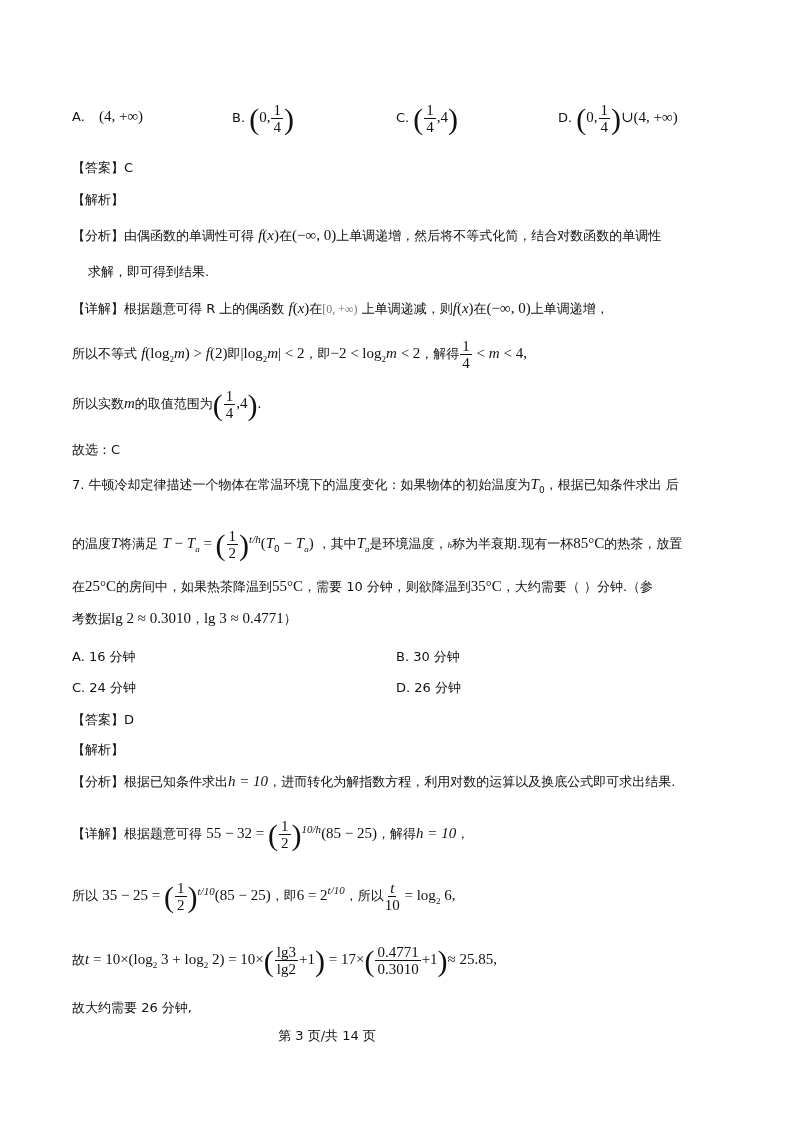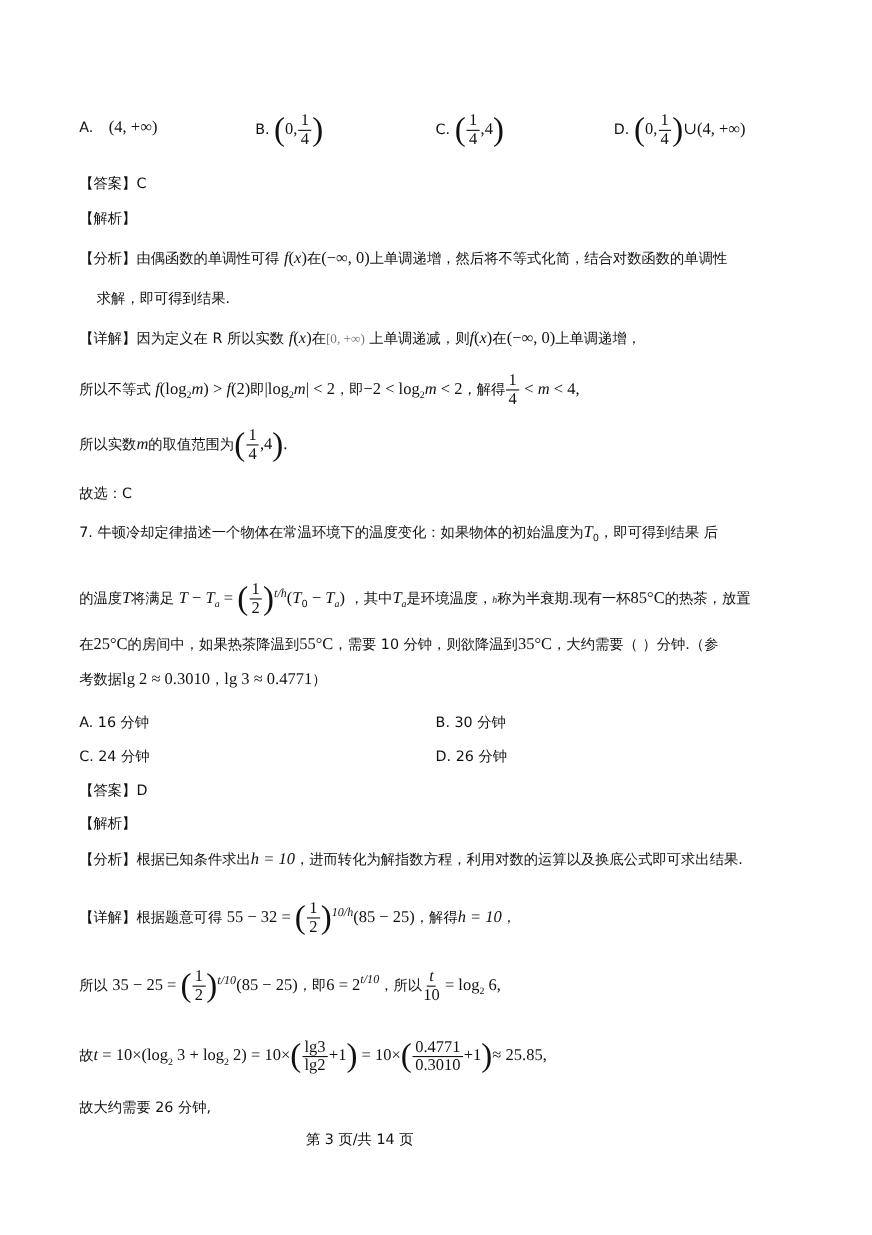--- a/index.html
+++ b/index.html
@@ -54,21 +54,21 @@
 </div>
 <div class="line" style="top:225px;">
   <span>【分析】</span><span>由偶函数的单调性可得</span>
   <span class="m">f</span><span class="n">(</span><span class="m">x</span><span class="n">)</span><span>在</span><span class="n">(−∞, 0)</span><span>上单调递增，然后将不等式化简，结合对数函数的单调性</span>
 </div>
 <div class="line" style="left:72px;top:262px;margin-left:16px;">
   <span>求解，即可得到结果.</span>
 </div>
 
 <div class="line" style="top:298px;">
-  <span>【详解】</span><span>因为定义在 R 所以实数</span>
+  <span>【详解】</span><span>根据题意可得 R 上的偶函数</span>
   <span class="m">f</span><span class="n">(</span><span class="m">x</span><span class="n">)</span><span>在</span><span class="n" style="color:#777;font-size:12px">[0, +∞)</span>
   <span>上单调递减，则</span><span class="m">f</span><span class="n">(</span><span class="m">x</span><span class="n">)</span><span>在</span><span class="n">(−∞, 0)</span><span>上单调递增，</span>
 </div>
 <div class="line" style="top:338px;">
   <span>所以不等式</span>
   <span class="m">f</span><span class="n">(log<sub>2</sub></span><span class="m">m</span><span class="n">) &gt; </span><span class="m">f</span><span class="n">(2)</span><span>即</span><span class="n">|log<sub>2</sub></span><span class="m">m</span><span class="n">| &lt; 2</span><span>，即</span><span class="n">−2 &lt; log<sub>2</sub></span><span class="m">m</span><span class="n"> &lt; 2</span><span>，解得</span><span class="frac">
       <span class="num">1</span>
       <span>4</span>
     </span><span class="n"> &lt; </span><span class="m">m</span><span class="n"> &lt; 4,</span>
 </div>
@@ -76,21 +76,21 @@
   <span>所以实数</span><span class="m">m</span><span>的取值范围为</span><span class="paren">(</span><span class="frac">
       <span class="num">1</span>
       <span>4</span>
     </span><span class="n">,4</span><span class="paren">)</span><span class="n">.</span>
 </div>
 <div class="line" style="top:440px;">
   <span>故选：C</span>
 </div>
 
 <div class="line" style="top:474px;">
-  <span>7. 牛顿冷却定律描述一个物体在常温环境下的温度变化：如果物体的初始温度为</span><span class="m">T</span><sub>0</sub><span>，即可得到结果  后</span>
+  <span>7. 牛顿冷却定律描述一个物体在常温环境下的温度变化：如果物体的初始温度为</span><span class="m">T</span><sub>0</sub><span>，根据已知条件求出  后</span>
 </div>
 <div class="line" style="top:528px;">
   <span>的温度</span><span class="m">T</span><span>将满足</span>
   <span class="m">T</span><span class="n"> − </span><span class="m">T<sub>a</sub></span><span class="n"> = </span><span class="paren">(</span><span class="frac">
       <span class="num">1</span>
       <span>2</span>
     </span><span class="paren">)</span><sup class="e">t/h</sup><span class="n">(</span><span class="m">T</span><sub>0</sub><span class="n"> − </span><span class="m">T<sub>a</sub></span><span class="n">)</span>
   <span>，其中</span><span class="m">T<sub>a</sub></span><span>是环境温度，</span><span class="m" style="font-size:9px">h</span><span>称为半衰期.现有一杯</span><span class="n">85°C</span><span>的热茶，放置</span>
 </div>
 <div class="line" style="top:576px;">
@@ -129,21 +129,21 @@
       <span>2</span>
     </span><span class="paren">)</span><sup class="e">t/10</sup><span class="n">(85 − 25)</span><span>，即</span><span class="n">6 = 2<sup class="e">t/10</sup></span><span>，所以</span><span class="frac">
       <span class="num m">t</span>
       <span>10</span>
     </span><span class="n"> = log<sub>2</sub> 6,</span>
 </div>
 <div class="line" style="top:944px;">
   <span>故</span><span class="m">t</span><span class="n"> = 10×(log<sub>2</sub> 3 + log<sub>2</sub> 2) = 10×</span><span class="paren">(</span><span class="frac">
       <span class="num">lg3</span>
       <span>lg2</span>
-    </span><span class="n">+1</span><span class="paren">)</span><span class="n"> = 10×</span><span class="paren">(</span><span class="frac">
+    </span><span class="n">+1</span><span class="paren">)</span><span class="n"> = 17×</span><span class="paren">(</span><span class="frac">
       <span class="num">0.4771</span>
       <span>0.3010</span>
     </span><span class="n">+1</span><span class="paren">)</span><span class="n">≈ 25.85</span><span class="n">,</span>
 </div>
 <div class="line" style="top:998px;">
   <span>故大约需要 26 分钟,</span>
 </div>
 
 <div class="footer">
   <span>第 3 页/共 14 页</span>

